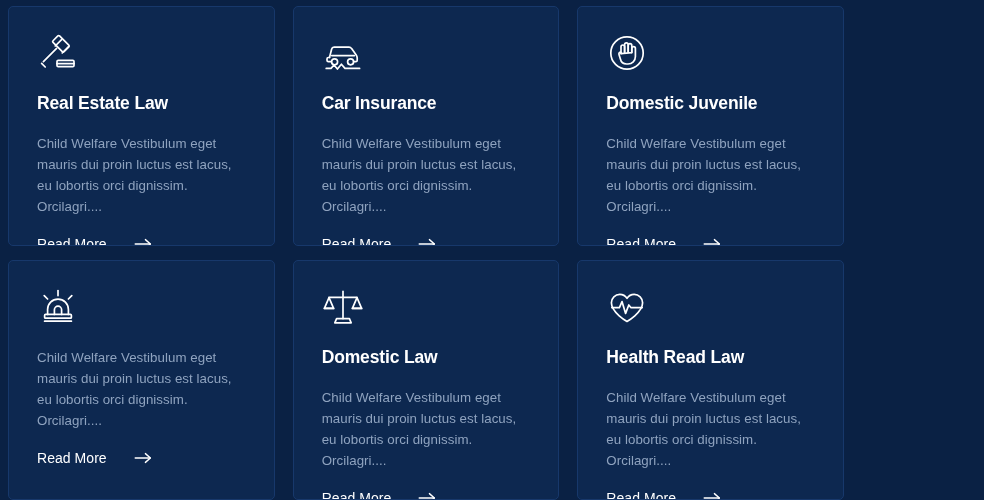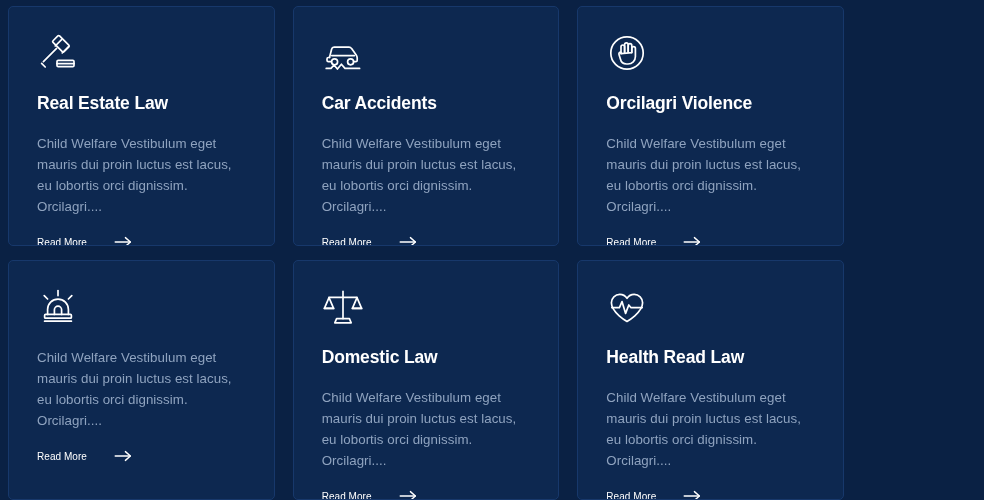--- a/index.html
+++ b/index.html
@@ -68,21 +68,21 @@
     letter-spacing: 0.05px;
     max-width: 256px;
     margin-bottom: 19px;
   }
 
   .card-link {
     display: inline-flex;
     align-items: center;
     gap: 27px;
     color: #ffffff;
-    font-size: 10px;
+    font-size: 14px;
     text-decoration: none;
     letter-spacing: 0.05px;
     width: max-content;
     cursor: pointer;
   }
   .card-link .arrow-icon {
     display: inline-block;
     width: 18px;
     height: 12px;
     flex: none;
@@ -121,21 +121,21 @@
       <div class="card-icon">
   <svg viewBox="0 0 42 40" fill="none" stroke="#ffffff" stroke-width="1.7" stroke-linecap="round" stroke-linejoin="round">
     <path d="M7.5 24.5 L9.6 16.2 C9.9 15.0 10.9 14.2 12.1 14.2 L27.0 14.2 C28.0 14.2 29.0 14.7 29.6 15.6 L34.2 22.0 C34.9 23.0 35.2 23.9 35.2 24.9 L35.2 27.2 C35.2 28.0 34.6 28.6 33.8 28.6 L31.6 28.6"></path>
     <path d="M7.5 24.5 L6.4 24.5 C5.6 24.5 5.0 25.1 5.0 25.9 L5.0 27.2 C5.0 28.0 5.6 28.6 6.4 28.6 L9.0 28.6"></path>
     <path d="M9.8 22.6 L32.4 22.6"></path>
     <circle cx="12.6" cy="28.8" r="3.0"></circle>
     <circle cx="28.6" cy="28.8" r="3.0"></circle>
     <path d="M4.2 35.4 L9.0 35.4 L12.0 32.0 L15.4 36.0 L19.4 31.2 L23.0 35.4 L37.6 35.4"></path>
   </svg>
 </div>
-      <h3 class="card-title">Car Accidents</h3>
+      <h3 class="card-title">Car Insurance</h3>
       <p class="card-desc">Child Welfare Vestibulum eget mauris dui proin luctus est lacus, eu lobortis orci dignissim. Orcilagri....</p>
       <a class="card-link" href="#">
         <span>Read More</span>
         <span class="arrow-icon">
   <svg viewBox="0 0 18 12" fill="none" stroke="#ffffff" stroke-width="1.4" stroke-linecap="round" stroke-linejoin="round">
     <line x1="1.2" y1="6" x2="16.2" y2="6"></line>
     <polyline points="11.4,1.6 16.4,6 11.4,10.4"></polyline>
   </svg>
 </span>
       </a>
@@ -143,21 +143,21 @@
     <div class="card">
       <div class="card-icon">
   <svg viewBox="0 0 42 40" fill="none" stroke="#ffffff" stroke-width="1.7" stroke-linecap="round" stroke-linejoin="round">
     <circle cx="21" cy="20" r="16.2"></circle>
     <path d="M15.0 20.6 L15.0 13.8 C15.0 12.8 15.8 12.0 16.8 12.0 C17.8 12.0 18.6 12.8 18.6 13.8 L18.6 19.4"></path>
     <path d="M18.6 19.0 L18.6 11.6 C18.6 10.6 19.4 9.8 20.4 9.8 C21.4 9.8 22.2 10.6 22.2 11.6 L22.2 19.0"></path>
     <path d="M22.2 19.0 L22.2 12.4 C22.2 11.4 23.0 10.6 24.0 10.6 C25.0 10.6 25.8 11.4 25.8 12.4 L25.8 19.6"></path>
     <path d="M25.8 19.6 L25.8 15.4 C25.8 14.4 26.6 13.6 27.6 13.6 C28.6 13.6 29.4 14.4 29.4 15.4 L29.4 23.6 C29.4 27.8 26.2 31.0 22.0 31.0 L20.6 31.0 C17.4 31.0 15.0 28.8 14.4 26.0 L13.0 21.4 C12.7 20.4 13.3 19.4 14.3 19.2 C15.0 19.0 15.0 19.7 15.0 20.6 Z"></path>
   </svg>
 </div>
-      <h3 class="card-title">Orcilagri Violence</h3>
+      <h3 class="card-title">Domestic Juvenile</h3>
       <p class="card-desc">Child Welfare Vestibulum eget mauris dui proin luctus est lacus, eu lobortis orci dignissim. Orcilagri....</p>
       <a class="card-link" href="#">
         <span>Read More</span>
         <span class="arrow-icon">
   <svg viewBox="0 0 18 12" fill="none" stroke="#ffffff" stroke-width="1.4" stroke-linecap="round" stroke-linejoin="round">
     <line x1="1.2" y1="6" x2="16.2" y2="6"></line>
     <polyline points="11.4,1.6 16.4,6 11.4,10.4"></polyline>
   </svg>
 </span>
       </a>

